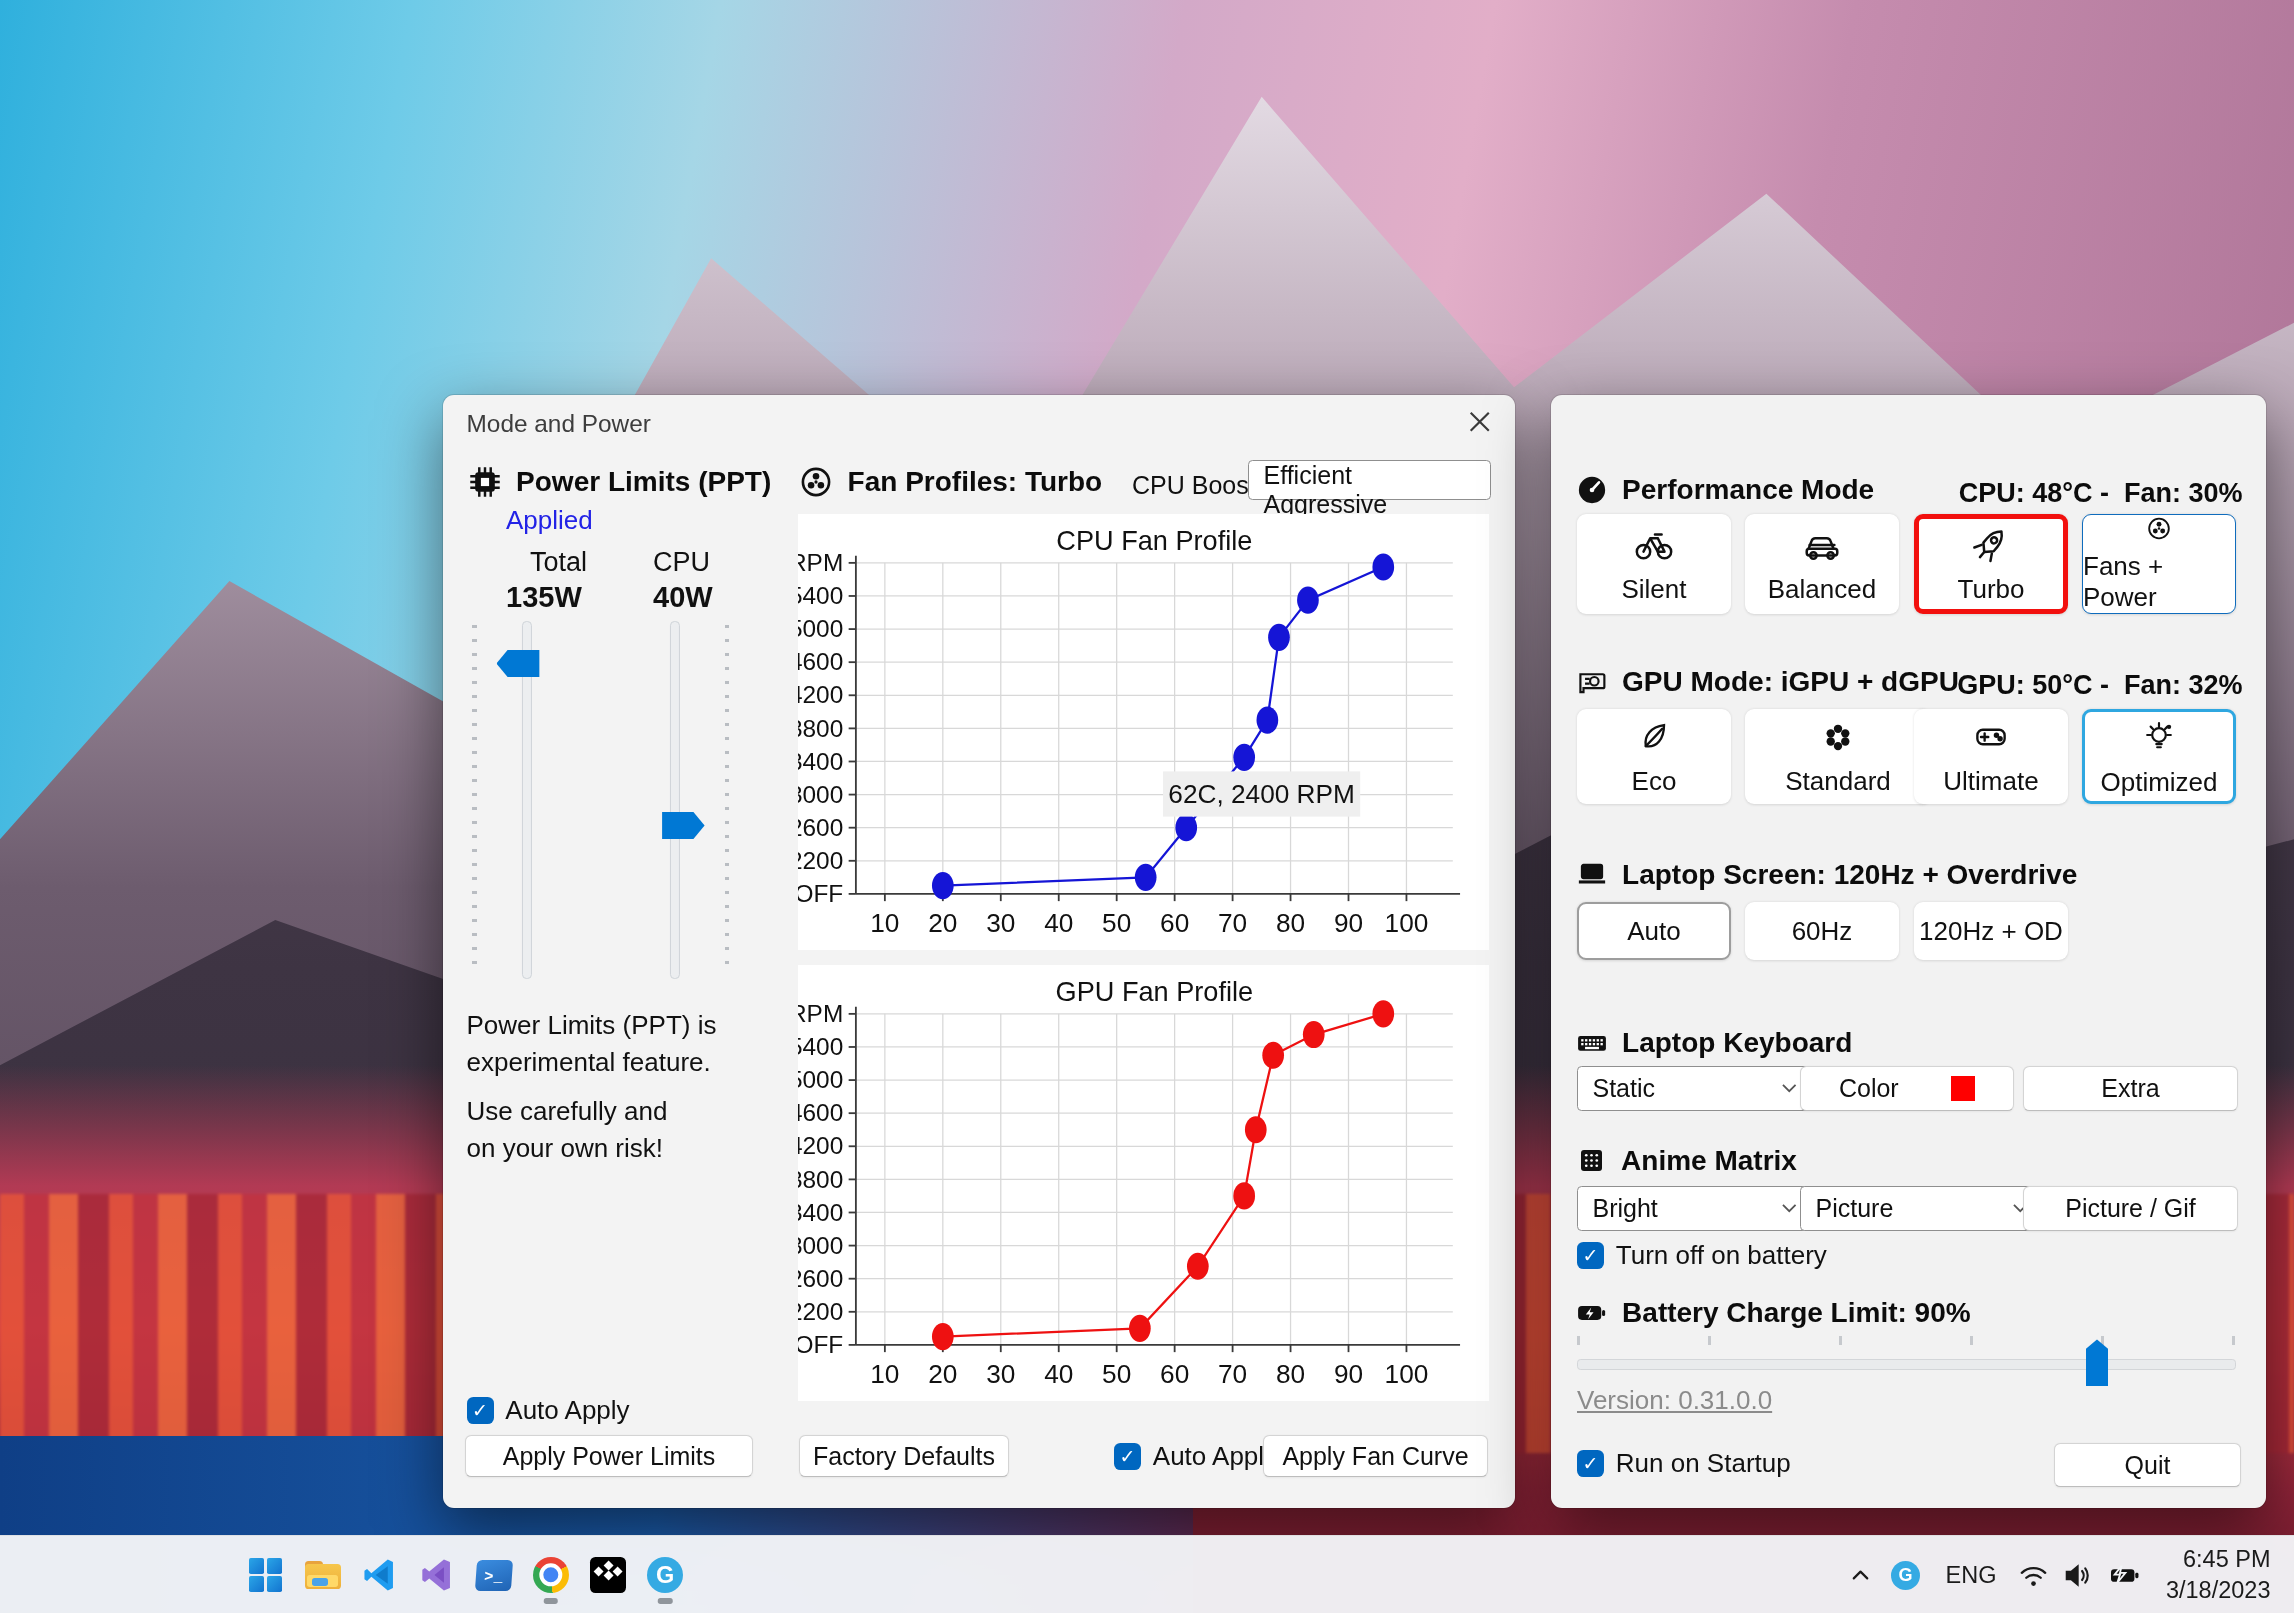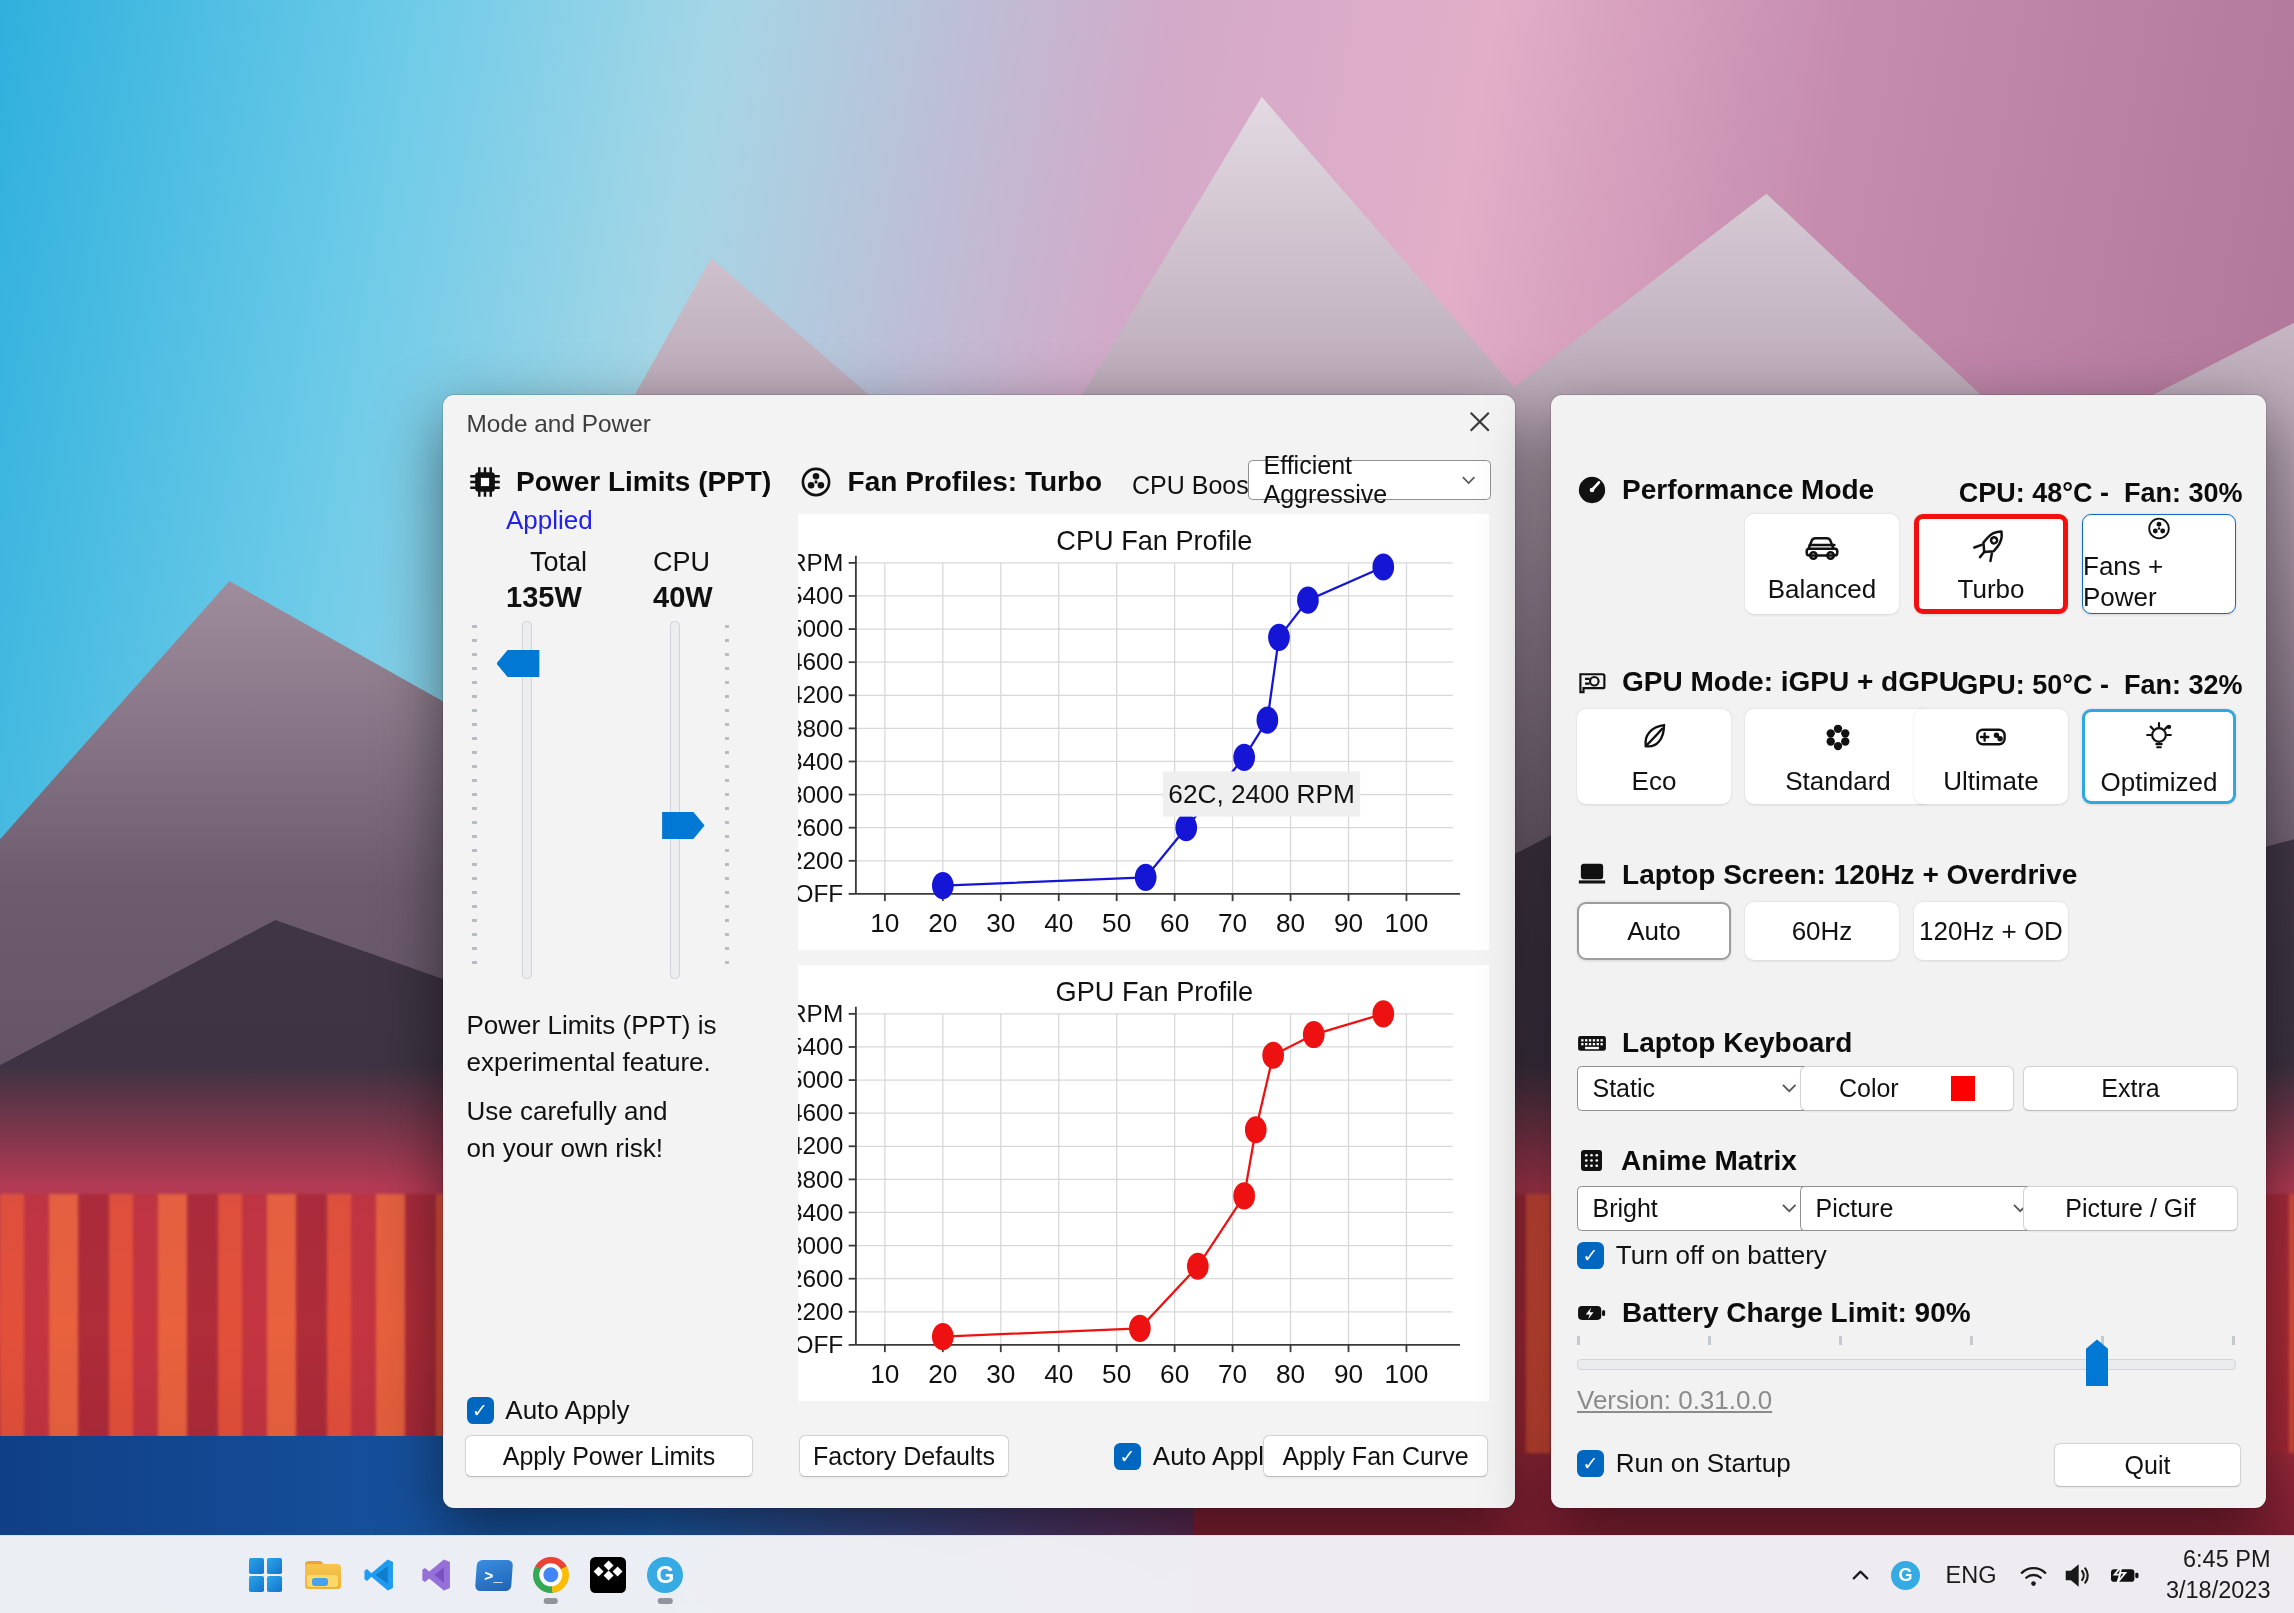--- a/index.html
+++ b/index.html
@@ -166,21 +166,21 @@
       <svg class="icsvg" width="36" height="36" viewBox="0 0 44 44">
         <circle cx="22" cy="22" r="16" fill="none" stroke="#111" stroke-width="3.2"></circle>
         <circle cx="22" cy="15" r="4" fill="#111"></circle>
           <circle cx="16" cy="26" r="4" fill="#111"></circle>
         <circle cx="28" cy="26" r="4" fill="#111"></circle>
           <circle cx="22" cy="22" r="2" fill="#111"></circle>
         </svg>
       <span>Fan Profiles: Turbo</span>
     </div>
     <span style="position:absolute;left:689px;top:76px;font-size:25px;">CPU Boost</span>
-    <div class="dd" style="left:805px;top:65px;width:212px;height:38px;">
+    <div class="dd" style="left:805px;top:65px;width:212px;height:38px;flex-direction:column;">
       <span>Efficient Aggressive</span>
       <svg width="14.5" height="9" viewBox="0 0 16 10">
         <path d="M1 1 l7 7 7-7" stroke="#555" stroke-width="2" fill="none"></path>
         </svg>
     </div>
 
     <div class="chart-panel" style="top:119px;" id="chart0"><svg width="691" height="436" viewBox="0 0 764 482" font-family="Liberation Sans,sans-serif">
           <text x="394" y="40" font-size="30" text-anchor="middle" fill="#111">CPU Fan Profile</text>
           <line x1="96.03883495145631" y1="54" x2="96.03883495145631" y2="420" stroke="#d8d8d8" stroke-width="1.4"></line>
           <line x1="160.11650485436894" y1="54" x2="160.11650485436894" y2="420" stroke="#d8d8d8" stroke-width="1.4"></line>
@@ -354,20 +354,28 @@
     <div class="sec-h" style="left:23.5px;top:78px;">
       <svg class="icsvg" width="34" height="34" viewBox="0 0 44 44">
         <circle cx="22" cy="22" r="17" fill="#111"></circle>
           <path d="M22 22 L31 12" stroke="#fff" stroke-width="3.4" stroke-linecap="round"></path>
         <circle cx="22" cy="22" r="3" fill="#fff"></circle>
         </svg>
       <span>Performance Mode</span>
     </div>
     <span class="sec-status" style="right:23.5px;top:83px;">CPU: 48°C -  Fan: 30%</span>
 
+    <div class="card gcol1" style="top:119px;width:154px;height:100px;">
+      <svg width="42" height="42" viewBox="0 0 44 44" fill="none" stroke="#111" stroke-width="2.6" stroke-linecap="round" stroke-linejoin="round">
+        <circle cx="11" cy="30" r="7"></circle>
+          <circle cx="33" cy="30" r="7"></circle>
+          <path d="M11 30 L18 16 H26 M18 16 L26 30 H33 M26 16 l7 14 M23 12 h7"></path>
+        </svg>
+      <span>Silent</span>
+      </div>
     <div class="card gcol2" style="top:119px;width:154px;height:100px;">
       <svg width="42" height="42" viewBox="0 0 44 44" fill="none" stroke="#111" stroke-width="2.6" stroke-linecap="round" stroke-linejoin="round">
         <path d="M8 27 l3 -8 q1 -3 4 -3 h12 q3 0 4 3 l3 8"></path>
           <rect x="6" y="27" width="32" height="7" rx="2.5"></rect>
         <circle cx="13" cy="34" r="3.4"></circle>
           <circle cx="31" cy="34" r="3.4"></circle>
           <path d="M9 23 h26"></path>
         </svg>
       <span>Balanced</span>
       </div>

